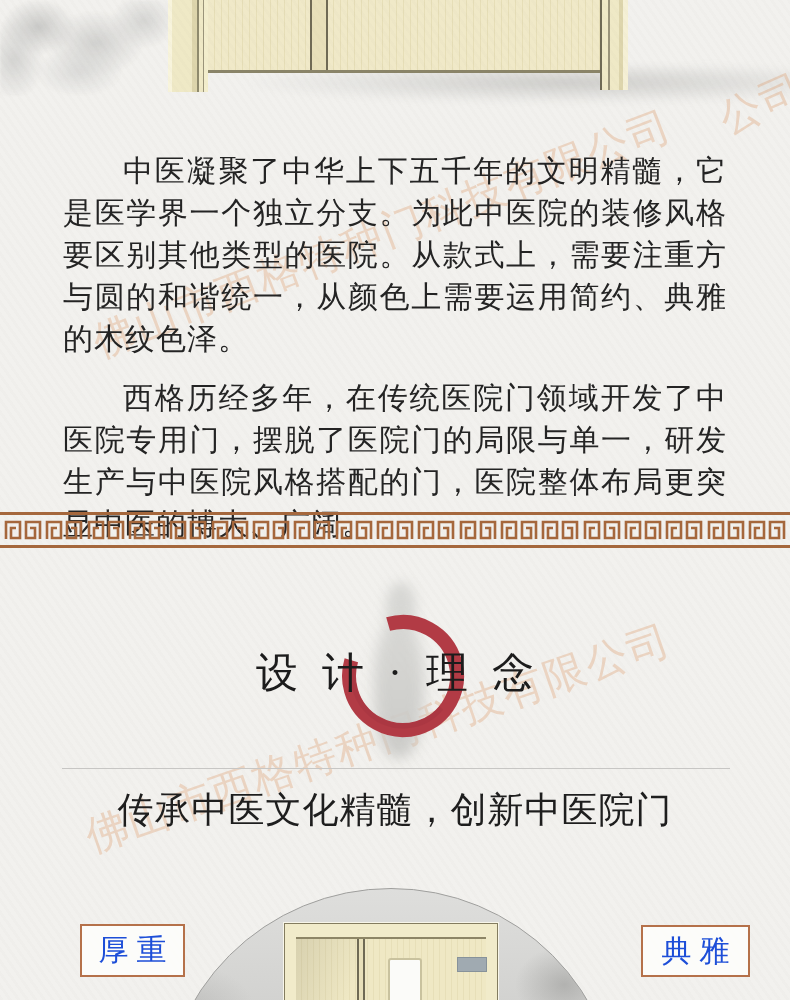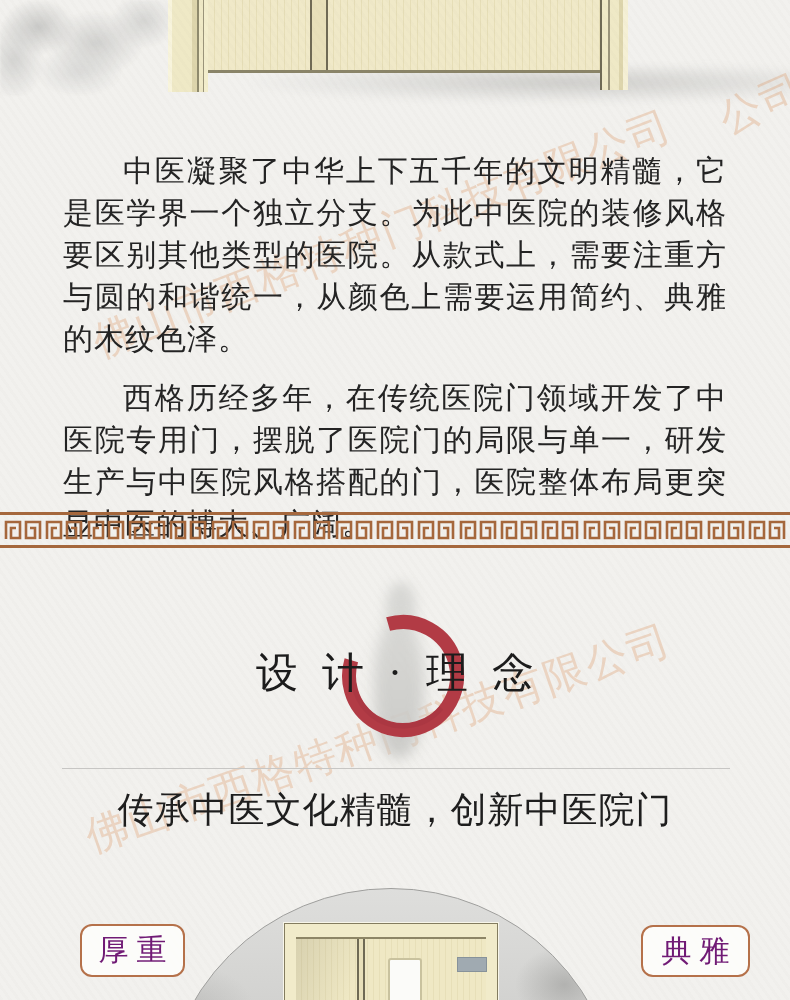--- a/index.html
+++ b/index.html
@@ -68,22 +68,22 @@
       background:repeating-linear-gradient(90deg,#efe8c4 0 5px,#e7dfb8 5px 6px);}
   .door2-stile{position:absolute;left:61px;top:0;width:8px;height:100%;
       background:linear-gradient(90deg,#6f6a55 0 2px,#e8e0ba 2px 6px,#6f6a55 6px 8px);}
   .door2-shade{position:absolute;left:0;top:0;width:61px;height:100%;
       background:linear-gradient(110deg,rgba(110,104,80,.18),transparent 70%);}
   .vision-panel{position:absolute;left:103px;top:34px;width:34px;height:96px;box-sizing:border-box;
       background:#fbfbf9;border:2px solid #c9c29e;border-radius:3px;}
   .door-sign{position:absolute;left:172px;top:33px;width:28px;height:13px;
       background:#a0aab1;border:1px solid #87929a;}
   
-  .badge{position:absolute;z-index:3;box-sizing:border-box;border:2px solid #b5714a;border-radius:12px;
-      background:rgba(253,253,251,.9);font-size:30px;color:#701a75;letter-spacing:8px;text-indent:8px;
+  .badge{position:absolute;z-index:3;box-sizing:border-box;border:2px solid #b5714a;border-radius:0;
+      background:rgba(253,253,251,.9);font-size:30px;color:#1d4ed8;letter-spacing:8px;text-indent:8px;
       display:flex;align-items:center;justify-content:center;}
   .badge-left{left:80px;top:924px;width:105px;height:53px;}
   .badge-right{left:617px;top:925px;width:109px;height:52px;margin-left:24px;}
 </style>
 </head>
 <body>
 
 <div class="page">
 
   <div class="tree-painting"></div>

